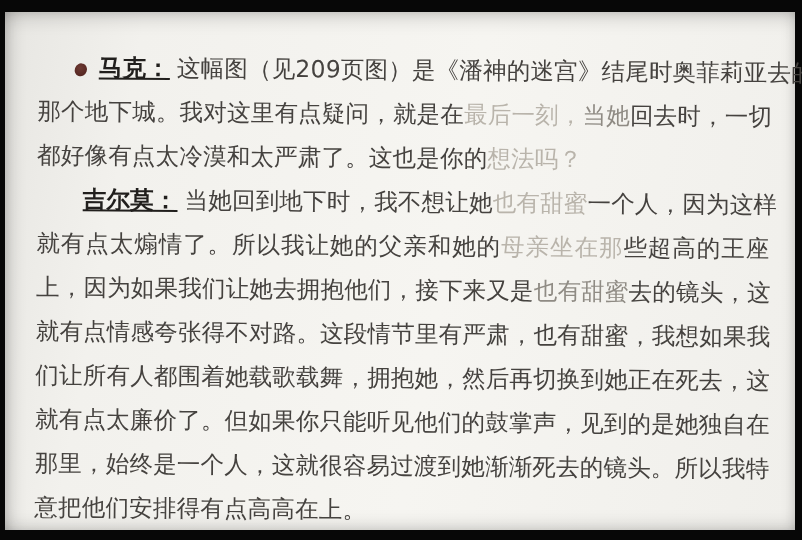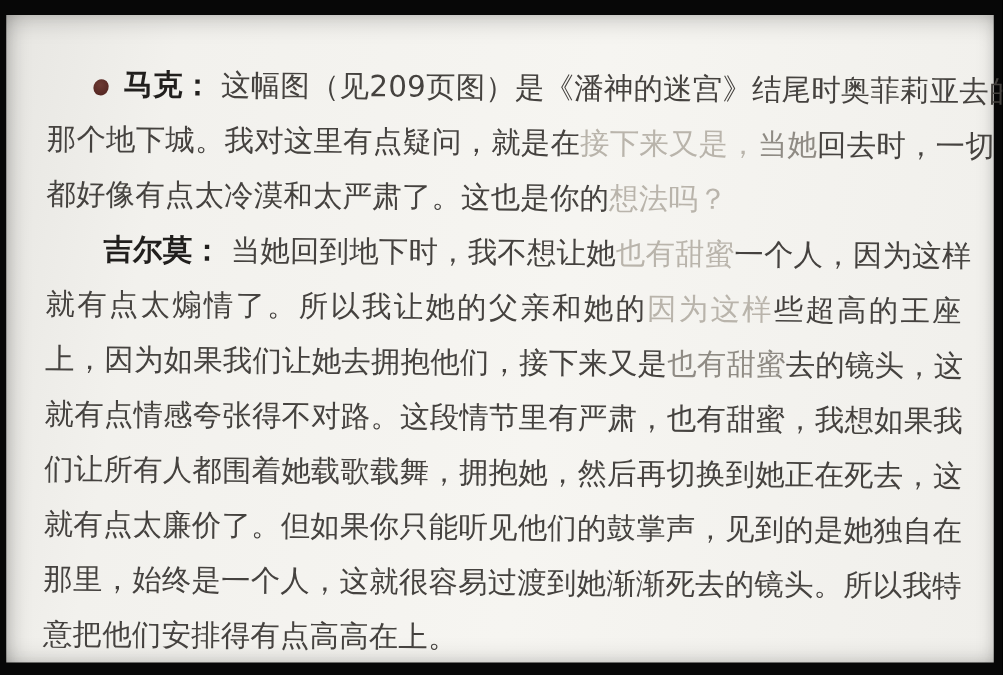--- a/index.html
+++ b/index.html
@@ -51,20 +51,21 @@
     text-align-last: left;
   }
   .indent-2em {
     padding-left: 46px;
   }
   .seg { color: #45423f; }
   .seg.bold {
     font-weight: bold;
     color: #211f1d;
     margin-right: 7px;
+    text-decoration: underline;
   }
   .seg.faded { color: #b9b4ab; }
   .seg.mid   { color: #8f8b84; }
   .bullet {
     display: inline-block;
     width: 12px;
     height: 13px;
     margin-left: 37px;
     margin-right: 12px;
     border-radius: 50% 46% 50% 48%;
@@ -78,33 +79,33 @@
 
 <div class="screenshot">
   <div class="page">
     <div class="content">
 
       <div class="text-line">
         <span class="bullet"></span><span class="seg bold">马克：</span><span class="seg">这幅图（见209页图）是《潘神的迷宫》结尾时奥菲莉亚去的</span>
       </div>
 
       <div class="text-line">
-        <span class="seg">那个地下城。我对这里有点疑问，就是在</span><span class="seg faded">接下来又是，</span><span class="seg mid">当她</span><span class="seg">回去时，一切</span>
+        <span class="seg">那个地下城。我对这里有点疑问，就是在</span><span class="seg faded">最后一刻，</span><span class="seg mid">当她</span><span class="seg">回去时，一切</span>
       </div>
 
       <div class="text-line para-end">
         <span class="seg">都好像有点太冷漠和太严肃了。这也是你的</span><span class="seg faded">想法吗？</span>
       </div>
 
       <div class="text-line indent-2em">
         <span class="seg bold">吉尔莫：</span><span class="seg">当她回到地下时，我不想让她</span><span class="seg faded">也有甜蜜</span><span class="seg">一个人，因为这样</span>
       </div>
 
       <div class="text-line">
-        <span class="seg">就有点太煽情了。所以我让她的父亲和她的</span><span class="seg faded">因为这样</span><span class="seg">些超高的王座</span>
+        <span class="seg">就有点太煽情了。所以我让她的父亲和她的</span><span class="seg faded">母亲坐在那</span><span class="seg">些超高的王座</span>
       </div>
 
       <div class="text-line">
         <span class="seg">上，因为如果我们让她去拥抱他们，接下来又是</span><span class="seg mid">也有甜蜜</span><span class="seg">去的镜头，这</span>
       </div>
 
       <div class="text-line">
         <span class="seg">就有点情感夸张得不对路。这段情节里有严肃，也有甜蜜，我想如果我</span>
       </div>
 

